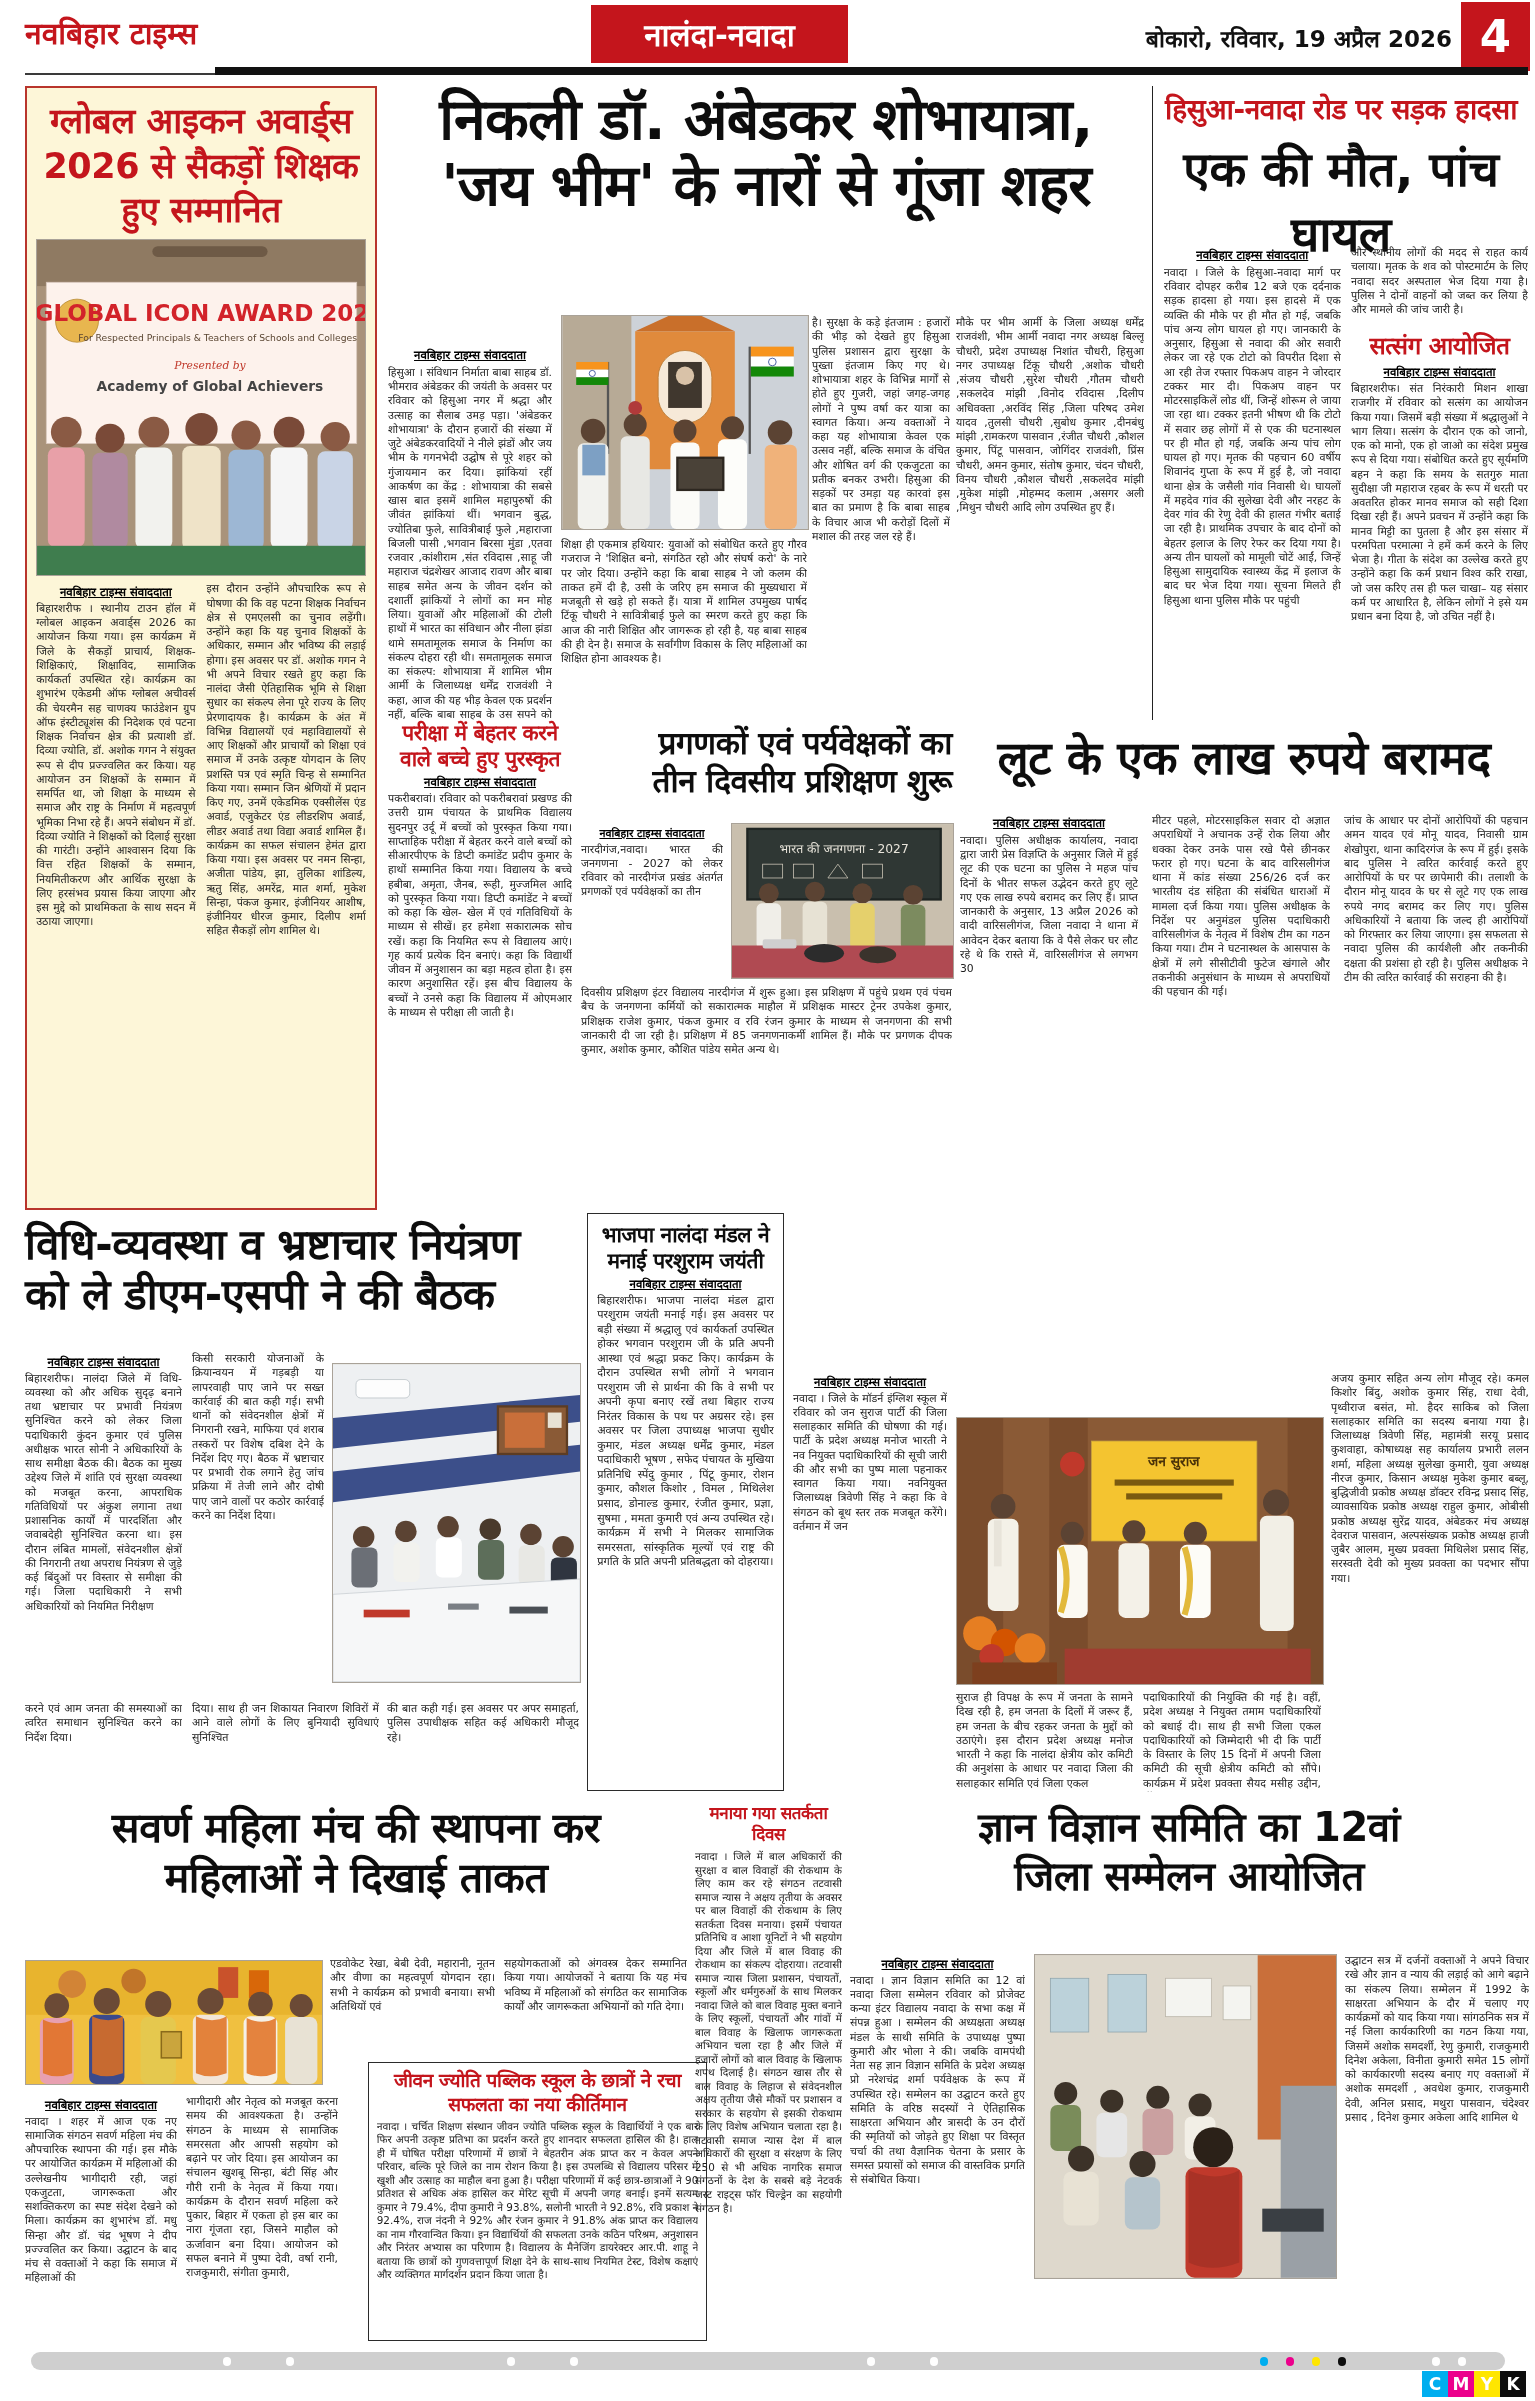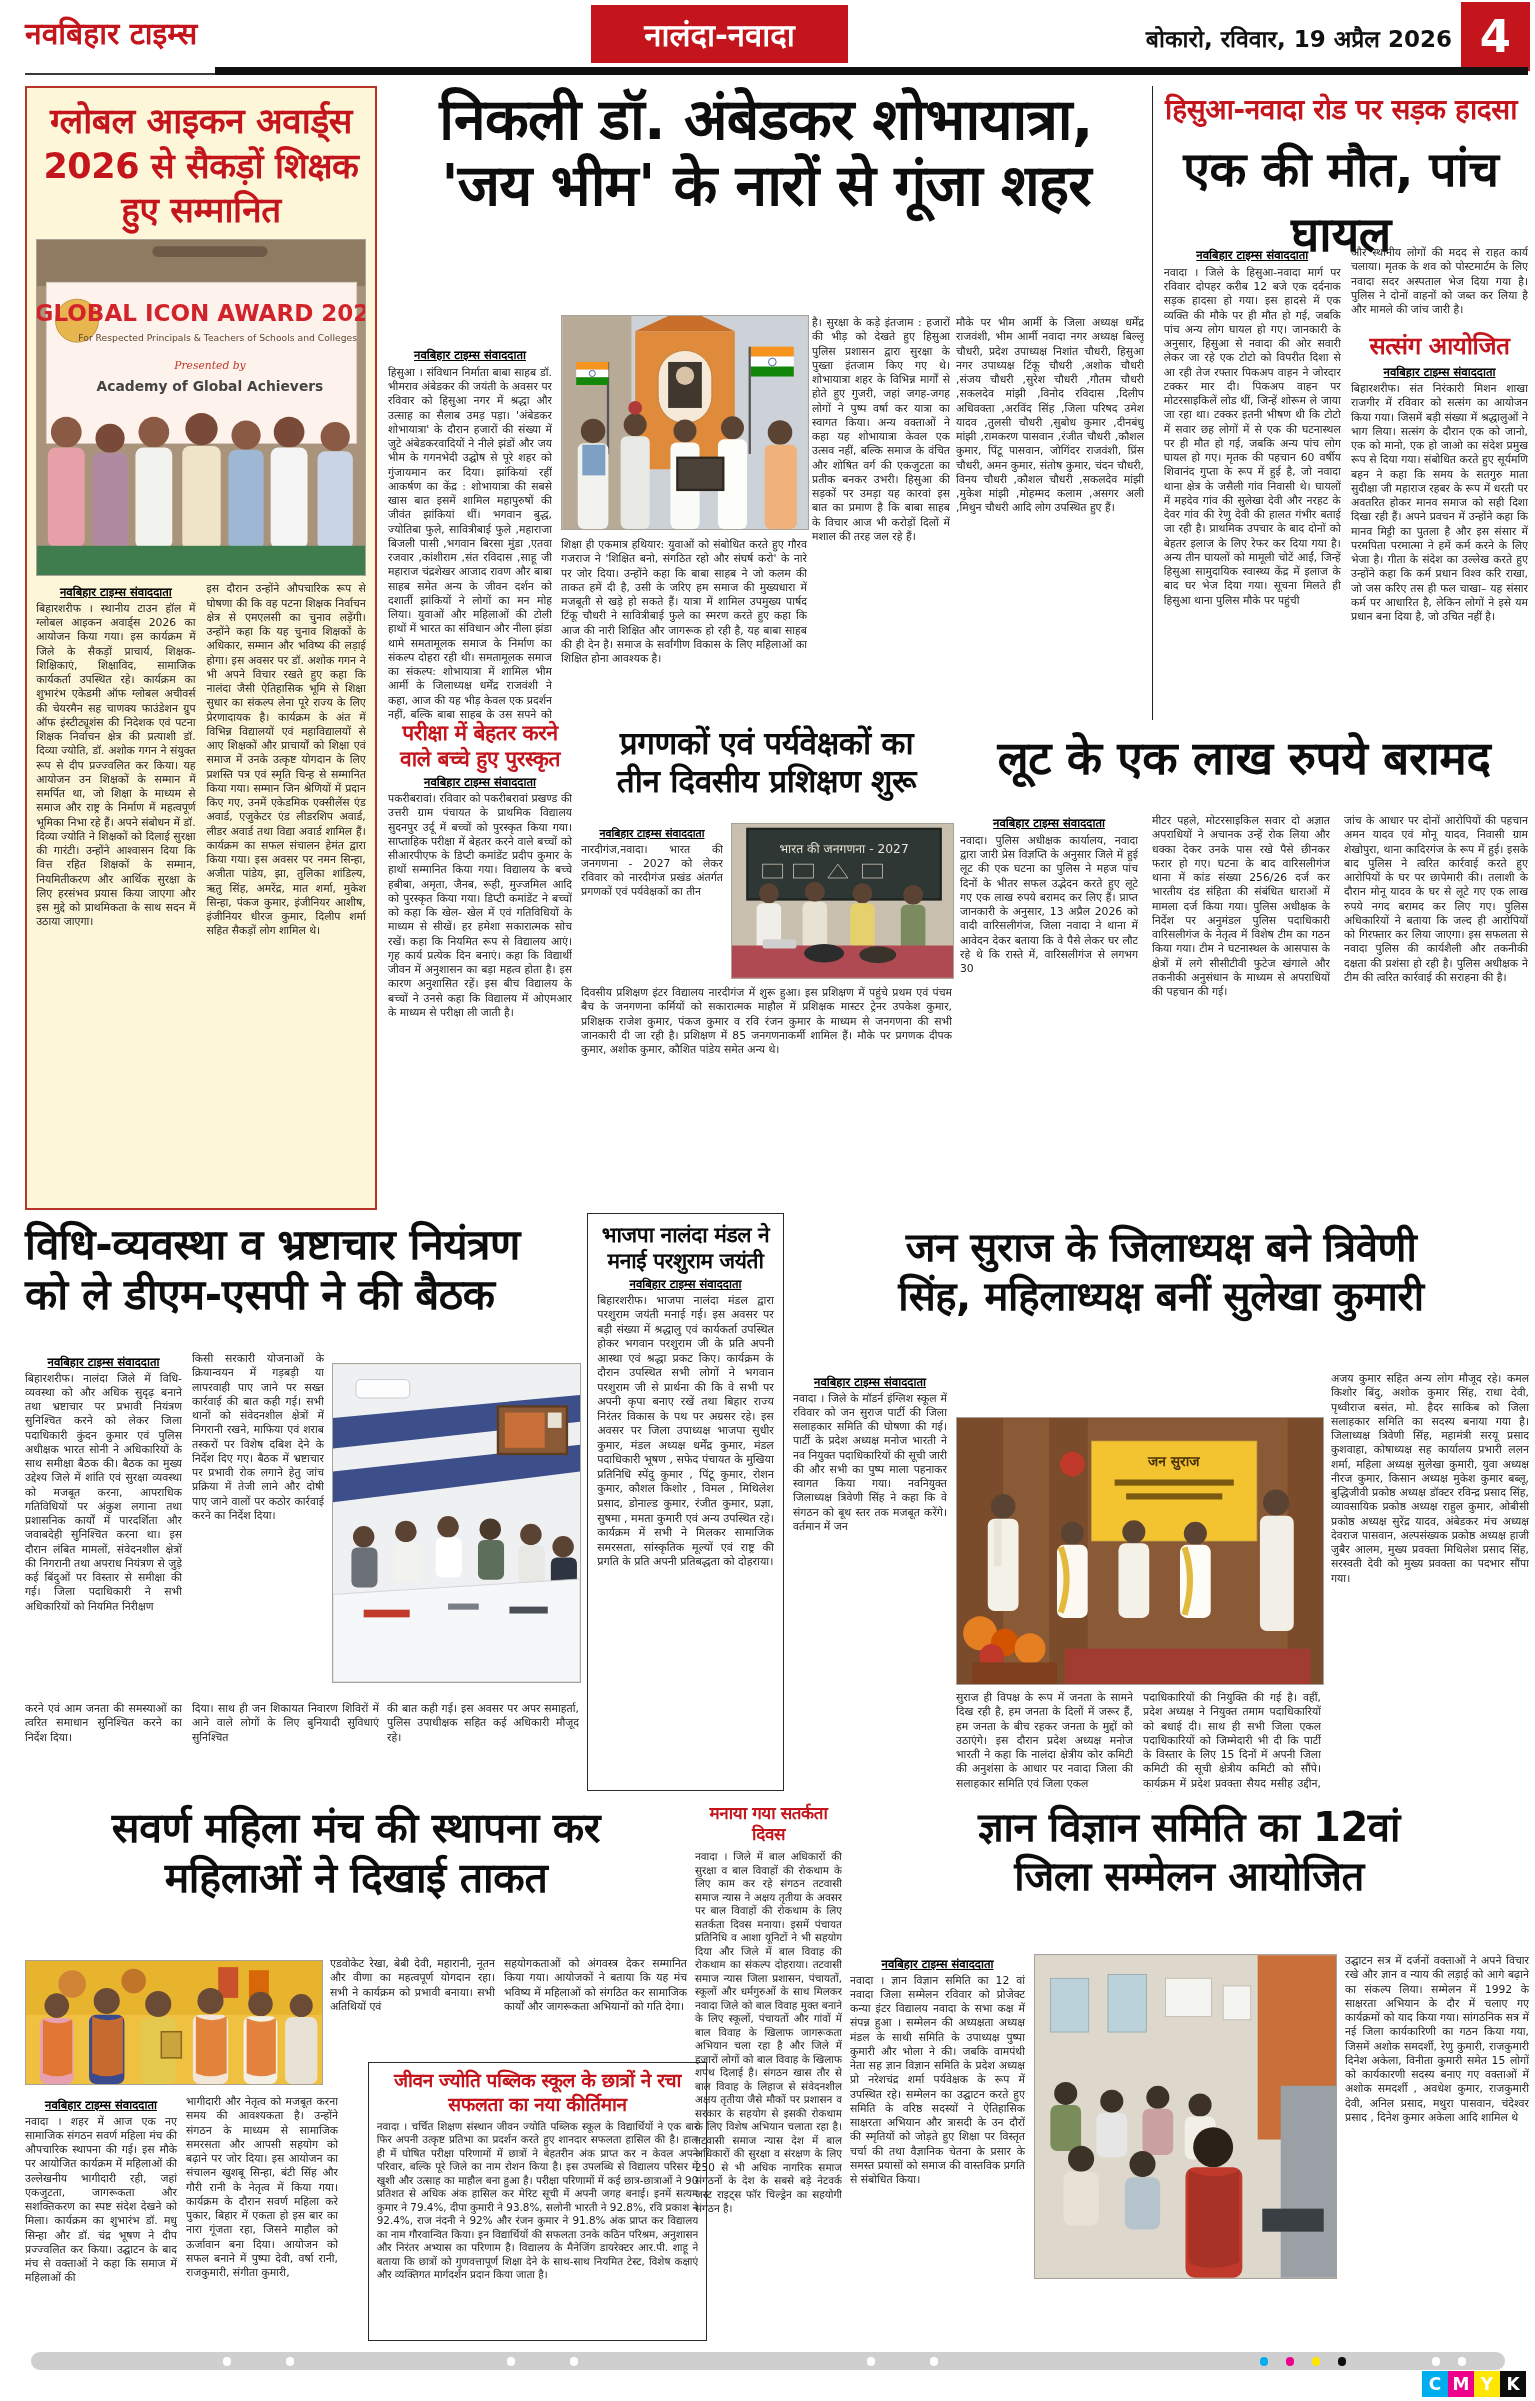--- a/index.html
+++ b/index.html
@@ -172,21 +172,21 @@
   </div>
 
   <div class="abs" style="left:388px;top:720px;width:184px;height:472px;">
     <div class="headline redtxt pre" style="font-size:21px;line-height:1.25;">परीक्षा में बेहतर करने
 वाले बच्चे हुए पुरस्कृत</div>
     <div class="byline">नवबिहार टाइम्स संवाददाता</div>
     <div class="bodytxt" style="height:369px;">पकरीबरावां। रविवार को पकरीबरावां प्रखण्ड की उत्तरी ग्राम पंचायत के प्राथमिक विद्यालय सुदनपुर उर्दू में बच्चों को पुरस्कृत किया गया। साप्ताहिक परीक्षा में बेहतर करने वाले बच्चों को सीआरपीएफ के डिप्टी कमांडेंट प्रदीप कुमार के हाथों सम्मानित किया गया। विद्यालय के बच्चे हबीबा, अमृता, जैनब, रूही, मुज्जमिल आदि को पुरस्कृत किया गया। डिप्टी कमांडेंट ने बच्चों को कहा कि खेल- खेल में एवं गतिविधियों के माध्यम से सीखें। हर हमेशा सकारात्मक सोच रखें। कहा कि नियमित रूप से विद्यालय आएं। गृह कार्य प्रत्येक दिन बनाएं। कहा कि विद्यार्थी जीवन में अनुशासन का बड़ा महत्व होता है। इस कारण अनुशासित रहें। इस बीच विद्यालय के बच्चों ने उनसे कहा कि विद्यालय में ओएमआर के माध्यम से परीक्षा ली जाती है।</div>
   </div>
 
   <div class="abs" style="left:581px;top:725px;width:371px;height:465px;">
-    <div class="headline pre" style="font-size:31.5px;line-height:1.2;">प्रगणकों एवं पर्यवेक्षकों का
+    <div class="headline pre" style="font-size:31.5px;line-height:1.2;text-align:right;">प्रगणकों एवं पर्यवेक्षकों का
 तीन दिवसीय प्रशिक्षण शुरू</div>
 
     <div class="abs" style="left:0;top:98px;width:142px;height:154px;overflow:hidden;">
       <div class="byline" style="font-size:10.8px;">नवबिहार टाइम्स संवाददाता</div>
       <div class="bodytxt">नारदीगंज,नवादा। भारत की जनगणना - 2027 को लेकर रविवार को नारदीगंज प्रखंड अंतर्गत प्रगणकों एवं पर्यवेक्षकों का तीन</div>
     </div>
 
     <div class="photo" style="left:150px;top:98px;width:221px;height:154px;">
       <svg width="221" height="154" viewBox="0 0 288 200">
         <rect width="288" height="200" fill="#c9bfae"></rect>
@@ -273,22 +273,20 @@
   </div>
 
   <div class="abs boxed" style="left:587px;top:1213px;width:197px;height:578px;padding:7.7px 9.2px;">
     <div class="headline pre" style="font-size:21px;line-height:1.25;">भाजपा नालंदा मंडल ने
 मनाई परशुराम जयंती</div>
     <div class="byline">नवबिहार टाइम्स संवाददाता</div>
     <div class="bodytxt" style="height:476px;font-size:11px;">बिहारशरीफ। भाजपा नालंदा मंडल द्वारा परशुराम जयंती मनाई गई। इस अवसर पर बड़ी संख्या में श्रद्धालु एवं कार्यकर्ता उपस्थित होकर भगवान परशुराम जी के प्रति अपनी आस्था एवं श्रद्धा प्रकट किए। कार्यक्रम के दौरान उपस्थित सभी लोगों ने भगवान परशुराम जी से प्रार्थना की कि वे सभी पर अपनी कृपा बनाए रखें तथा बिहार राज्य निरंतर विकास के पथ पर अग्रसर रहे। इस अवसर पर जिला उपाध्यक्ष भाजपा सुधीर कुमार, मंडल अध्यक्ष धर्मेंद्र कुमार, मंडल पदाधिकारी भूषण , सफेद पंचायत के मुखिया प्रतिनिधि स्पेंदु कुमार , पिंटू कुमार, रोशन कुमार, कौशल किशोर , विमल , मिथिलेश प्रसाद, डोनाल्ड कुमार, रंजीत कुमार, प्रज्ञा, सुषमा , ममता कुमारी एवं अन्य उपस्थित रहे। कार्यक्रम में सभी ने मिलकर सामाजिक समरसता, सांस्कृतिक मूल्यों एवं राष्ट्र की प्रगति के प्रति अपनी प्रतिबद्धता को दोहराया।</div>
   </div>
 
   <div class="abs" style="left:793px;top:1223px;width:736px;height:570px;">
-    <div class="headline pre" style="font-size:40px;line-height:1.22;">जन सुराज के जिलाध्यक्ष बने त्रिवेणी
-सिंह, महिलाध्यक्ष बनीं सुलेखा कुमारी</div>
 
     <div class="abs" style="left:0;top:149px;width:154px;height:421px;overflow:hidden;">
       <div class="byline">नवबिहार टाइम्स संवाददाता</div>
       <div class="bodytxt">नवादा । जिले के मॉडर्न इंग्लिश स्कूल में रविवार को जन सुराज पार्टी की जिला सलाहकार समिति की घोषणा की गई। पार्टी के प्रदेश अध्यक्ष मनोज भारती ने नव नियुक्त पदाधिकारियों की सूची जारी की और सभी का पुष्प माला पहनाकर स्वागत किया गया। नवनियुक्त जिलाध्यक्ष त्रिवेणी सिंह ने कहा कि वे संगठन को बूथ स्तर तक मजबूत करेंगे। वर्तमान में जन</div>
     </div>
 
     <div class="photo" style="left:163px;top:194px;width:366px;height:266px;">
       <svg width="366" height="266" viewBox="0 0 476 346">
         <rect width="476" height="346" fill="#8a5a36"></rect>
         <g>

